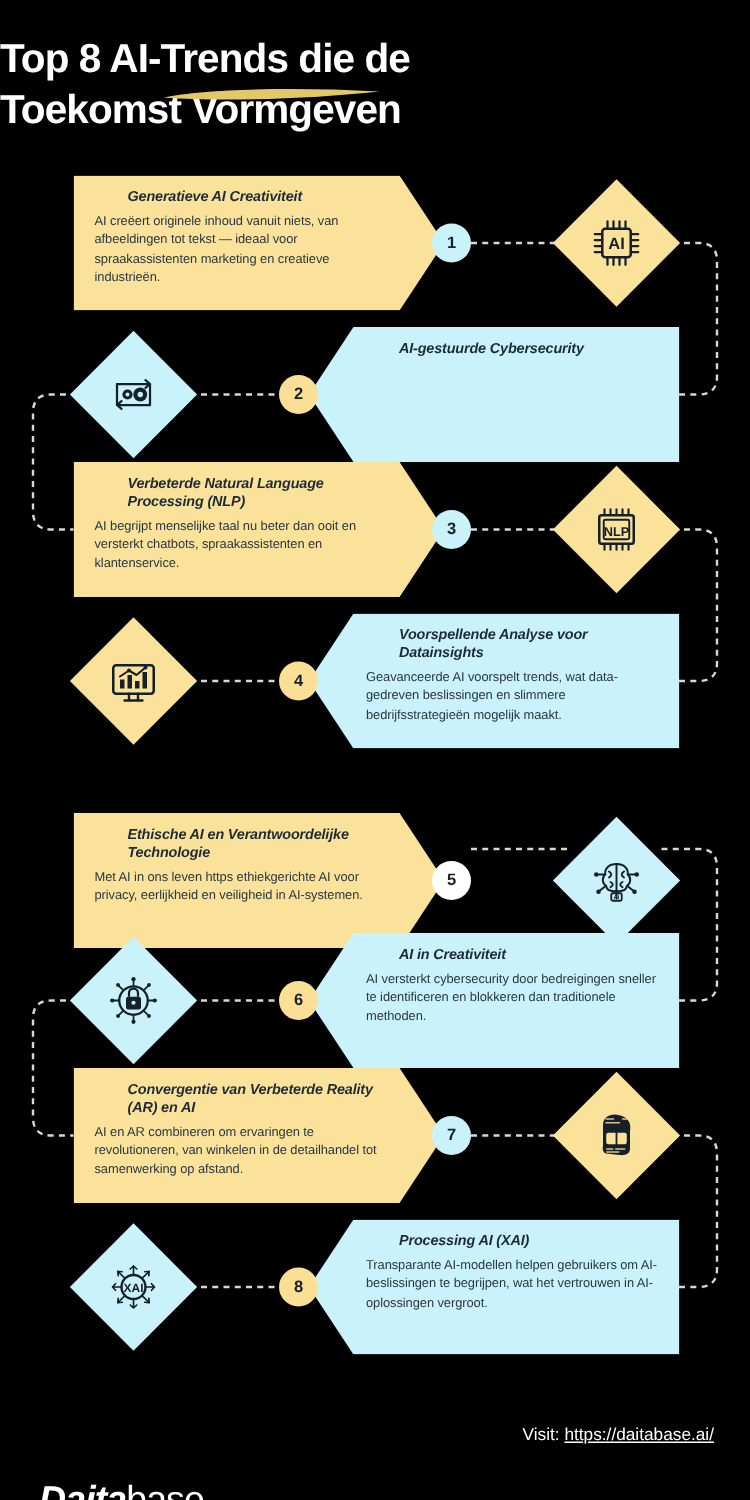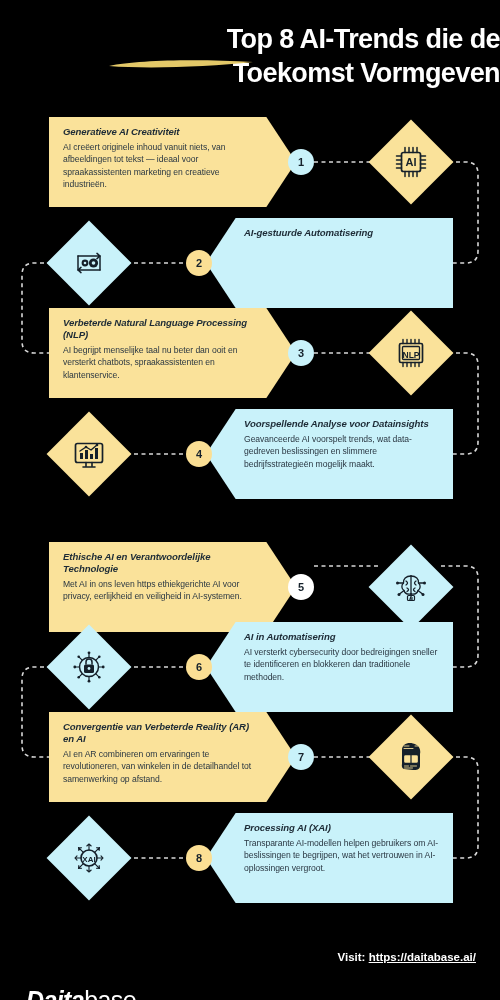--- a/index.html
+++ b/index.html
@@ -10,22 +10,21 @@
     background: #000000;
     font-family: "Liberation Sans", sans-serif;
     overflow: hidden;
     position: relative;
   }
 
   
   .header {
     position: absolute;
     top: 22px; left: 0; width: 500px;
-    text-align: right;
-    padding-left: 16px;
+    text-align: left;
   }
   .title-line {
     color: #ffffff;
     font-size: 27px;
     font-weight: bold;
     letter-spacing: -0.6px;
     line-height: 34px;
     white-space: nowrap;
   }
   .title-underline-wrap {
@@ -67,20 +66,21 @@
     padding-right: 12px;
   }
   .card-title {
     font-size: 9.6px;
     font-weight: bold;
     font-style: italic;
     color: #1d2b36;
     line-height: 12px;
     margin-bottom: 3px;
     letter-spacing: -0.1px;
+    margin-left: 22px;
   }
   .card-body {
     font-size: 8.6px;
     color: #2a3742;
     line-height: 12.4px;
     letter-spacing: -0.05px;
   }
 
   
   .badge {
@@ -128,21 +128,21 @@
   .logo {
     position: absolute; left: 26px; top: 13px;
     font-size: 25px; color: #ffffff; white-space: nowrap;
     letter-spacing: -0.6px;
     margin-top: 43px;
   }
   .logo .b1 { font-weight: bold; font-style: italic; }
   .logo .b2 { font-weight: 300; }
   .visit {
     position: absolute; right: 24px; top: 21px;
-    font-size: 11.5px; font-weight: bold; color: #ffffff; white-space: nowrap;
+    font-size: 11.5px; font-weight: normal; color: #ffffff; white-space: nowrap;
   }
   .visit .url { text-decoration: underline; }
 </style>
 </head>
 <body>
 
 <div class="header">
   <div class="title-line">Top 8 AI-Trends die de</div>
   <div class="title-line">Toekomst Vormgeven</div>
 </div>
@@ -193,21 +193,21 @@
             <path d="M10.5 14 H 5.5 M10.5 18 H 5.5 M10.5 22 H 5.5 M10.5 26 H 5.5"></path>
             <path d="M29.5 14 H 34.5 M29.5 18 H 34.5 M29.5 22 H 34.5 M29.5 26 H 34.5"></path>
           </g>
         </svg>
       </div>
     </div>
   </div>
 
   <div class="row" style="top:218px">
     <div class="card right">
-      <div class="card-title">AI-gestuurde Automatisering</div>
+      <div class="card-title">AI-gestuurde Cybersecurity</div>
     </div>
     <div class="badge on-right yellow">2</div>
     <div class="diamond left-side cyan">
       <div class="ico">
         <svg width="40" height="40" viewBox="0 0 40 40">
           <g fill="none" stroke="#15202a" stroke-width="1.5" stroke-linecap="round">
             <path d="M9 13 H 31 M31 13 l-3 -2.6 M31 13 l-3 2.6"></path>
             <path d="M31 27 H 9 M9 27 l3 -2.6 M9 27 l3 2.6"></path>
             <path d="M9 13 V 27 M31 13 V 27"></path>
           </g>
@@ -294,21 +294,21 @@
           </g>
           <rect x="16.5" y="28.5" width="7" height="5" rx="1" fill="none" stroke="#15202a" stroke-width="1.2"></rect>
           <text x="20" y="32.6" text-anchor="middle" style="font-size:4px;fill:#15202a;font-weight:bold;font-family:'Liberation Sans',sans-serif">AI</text>
         </svg>
       </div>
     </div>
   </div>
 
   <div class="row" style="top:622px">
     <div class="card right">
-      <div class="card-title">AI in Automatisering</div>
+      <div class="card-title">AI in Creativiteit</div>
       <div class="card-body">AI versterkt cybersecurity door bedreigingen sneller te identificeren en blokkeren dan traditionele methoden.</div>
     </div>
     <div class="badge on-right yellow">6</div>
     <div class="diamond left-side cyan">
       <div class="ico">
         <svg width="40" height="40" viewBox="0 0 40 40">
           <circle cx="20" cy="20" r="9.5" fill="none" stroke="#15202a" stroke-width="1.5"></circle>
           <rect x="15" y="17.5" width="10" height="8.5" rx="1.5" fill="#15202a"></rect>
           <path d="M17 17.5 V 15 a 3 3 0 0 1 6 0 v 2.5" fill="none" stroke="#15202a" stroke-width="1.5"></path>
           <circle cx="20" cy="21.5" r="1.4" fill="#c9f2fa"></circle>

